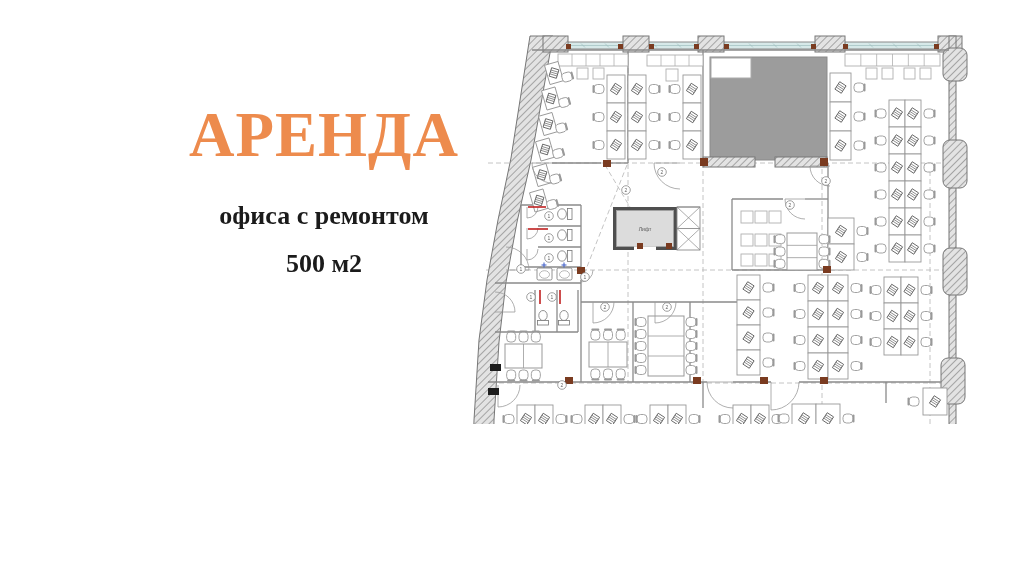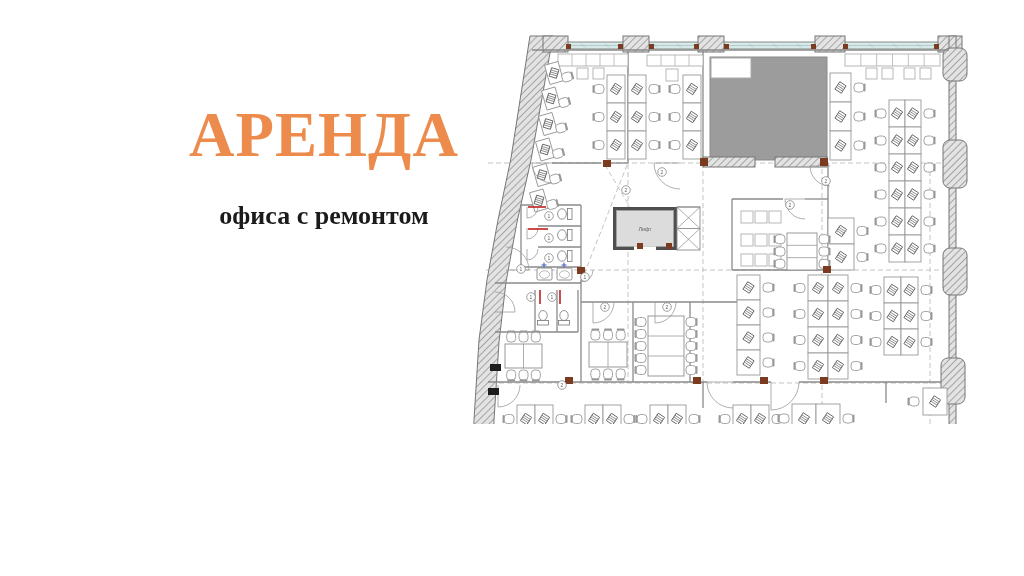--- a/index.html
+++ b/index.html
@@ -12,20 +12,21 @@
   #plan{position:absolute;left:0;top:0;width:1024px;height:576px;}
   svg text{font-family:"Liberation Sans","DejaVu Sans",sans-serif;}
 </style>
 </head>
 <body>
 
 <div id="stage">
   <div class="ad">
     <h1 style="color: rgb(237, 139, 77);">АРЕНДА</h1>
     <p>офиса с ремонтом</p>
+    <p>500 м2</p>
   </div>
   <svg id="plan" viewBox="0 0 1024 576">
     <defs>
       <pattern id="h1" width="5" height="5" patternUnits="userSpaceOnUse" patternTransform="rotate(45)">
         <rect width="5" height="5" fill="#e3e3e3"></rect>
         <line x1="0" y1="0" x2="0" y2="5" stroke="#6f6f6f" stroke-width="1.1"></line>
       </pattern>
     </defs>
     <g id="plan-root">
         <g>

